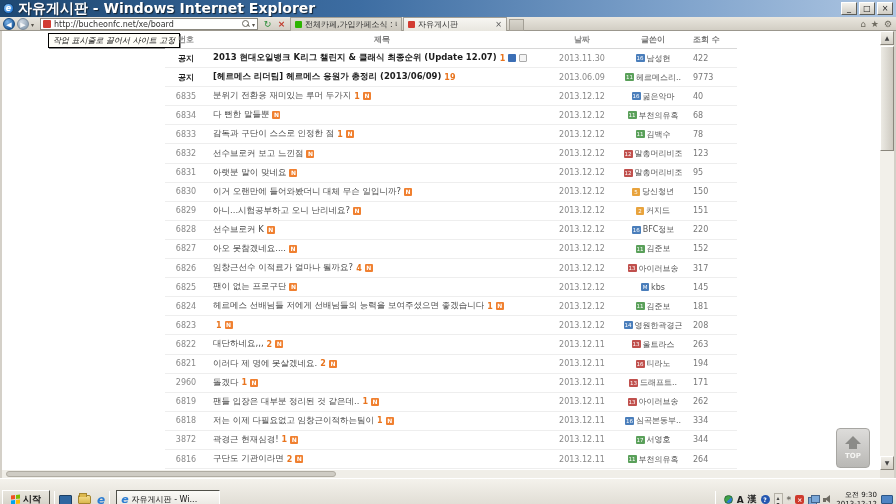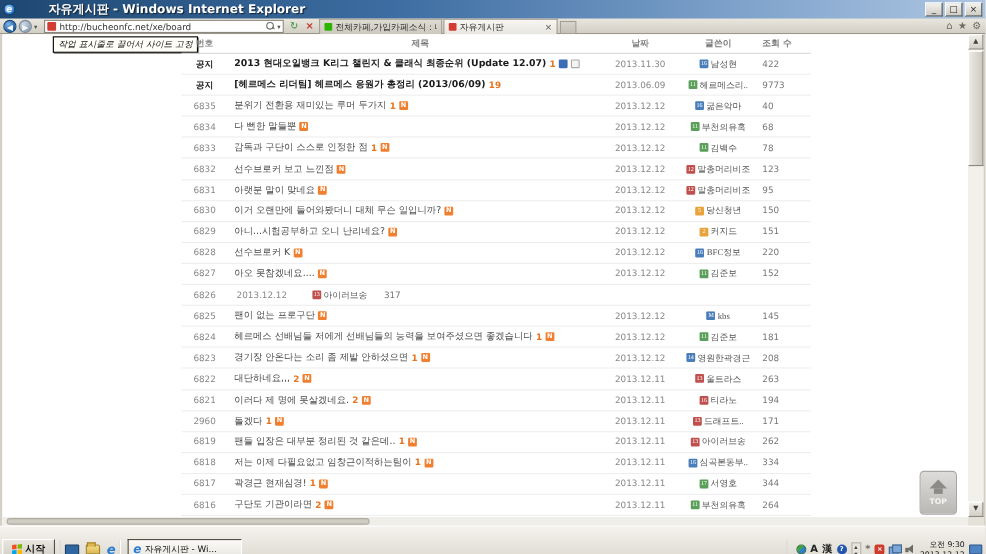--- a/index.html
+++ b/index.html
@@ -7,21 +7,21 @@
   body { font-family:"DejaVu Sans","Liberation Sans",sans-serif; background:#d6d2ca; position:relative; }
   .screen { position:absolute; left:0; top:0; width:896px; height:504px; }
 
   
   .titlebar { position:absolute; left:0; top:0; width:896px; height:17px;
     background:linear-gradient(90deg,#1e4872 0%,#3d6da2 40%,#7ea2cb 75%,#aec6e2 100%);
     display:flex; align-items:center; padding:0 3px; }
   .ie-ico { width:11px; height:11px; border-radius:50%; margin-right:4px;
     background:radial-gradient(circle at 35% 35%,#9fd4ff,#2e7ed4 70%); border:1px solid #14406e;
     color:#fff; font-size:8px; line-height:9px; text-align:center; font-style:italic; font-weight:bold; }
-  .win-title { color:#fff; font-size:11px; font-weight:bold; text-shadow:1px 1px 1px #123; white-space:nowrap;margin-left:26px; }
+  .win-title { color:#fff; font-size:14px; font-weight:bold; text-shadow:1px 1px 1px #123; white-space:nowrap; }
   .winbtns { margin-left:auto; display:flex; gap:2px; }
   .winbtn { width:16px; height:13px; background:linear-gradient(#f4f2ec,#cfccc4);
     border:1px solid; border-color:#fff #5f5f58 #5f5f58 #fff; font-size:8px; line-height:11px;
     text-align:center; color:#222; }
 
   
   .navbar { position:absolute; left:0; top:17px; width:896px; height:14px;
     background:linear-gradient(#e9e6de,#d2cec4); border-bottom:1px solid #9b978d; }
   .navbtn { position:absolute; top:1px; width:12px; height:12px; border-radius:50%;
     text-align:center; font-size:7px; line-height:12px; color:#fff; }
@@ -69,21 +69,21 @@
   .c-title { flex:1; display:flex; align-items:center; padding-left:6px; overflow:hidden; white-space:nowrap; }
   .t-link { font-size:8.5px; color:#4a4a4a; overflow:hidden; text-overflow:ellipsis; }
   .notice .c-no, .notice .t-link { font-weight:bold; color:#1c1c1c; }
   .t-count { color:#e8741e; font-weight:bold; margin-left:3px; }
   .t-new { width:8px; height:8px; background:#f08030; color:#fff; font-size:6px; font-weight:bold;
     line-height:8px; text-align:center; border-radius:1px; margin-left:3px; flex:0 0 auto; }
   .att { width:8px; height:8px; margin-left:3px; border-radius:1px; flex:0 0 auto; }
   .att-image { background:#3b6eb5; }
   .att-print { background:#f4f4f4; border:1px solid #aaa; }
   .c-date { width:62px; text-align:center; color:#888; flex:0 0 auto; }
-  .c-author { width:80px; display:flex; justify-content:center; align-items:center; gap:2px; flex:0 0 auto; overflow:hidden;font-family:Liberation Serif, serif; }
+  .c-author { width:80px; display:flex; justify-content:center; align-items:center; gap:2px; flex:0 0 auto; overflow:hidden; }
   .lvl { min-width:8px; height:8px; color:#fff; font-size:5.5px; line-height:8px; text-align:center;
     border-radius:1px; padding:0 1px; flex:0 0 auto; }
   .a-name { color:#555; white-space:nowrap; overflow:hidden; }
   .c-views { width:44px; text-align:left; color:#777; flex:0 0 auto; }
 
   
   .topbtn { position:absolute; right:24px; top:397px; width:34px; height:40px; border-radius:4px;
     background:linear-gradient(#dddcda,#b9b8b5); border:1px solid #a7a6a2; text-align:center; }
   .top-arrow { width:0; height:0; margin:7px auto 0; border-left:8px solid transparent;
     border-right:8px solid transparent; border-bottom:8px solid #8b8b88; }
@@ -340,20 +340,25 @@
             </div>
             <span class="c-date">2013.12.12</span>
             <div class="c-author">
               <span class="lvl" style="background: rgb(90, 160, 90);">11</span>
               <span class="a-name">김준보</span>
             </div>
             <span class="c-views">152</span>
           </div>
           <div class="row">
             <span class="c-no">6826</span>
+            <div class="c-title">
+              <span class="t-link">임창근선수 이적료가 얼마나 될까요?</span>
+              <span class="t-count">4</span>
+              <span class="t-new">N</span>
+            </div>
             <span class="c-date">2013.12.12</span>
             <div class="c-author">
               <span class="lvl" style="background: rgb(192, 80, 77);">13</span>
               <span class="a-name">아이러브송</span>
             </div>
             <span class="c-views">317</span>
           </div>
           <div class="row">
             <span class="c-no">6825</span>
             <div class="c-title">
@@ -377,21 +382,20 @@
             <span class="c-date">2013.12.12</span>
             <div class="c-author">
               <span class="lvl" style="background: rgb(90, 160, 90);">11</span>
               <span class="a-name">김준보</span>
             </div>
             <span class="c-views">181</span>
           </div>
           <div class="row">
             <span class="c-no">6823</span>
             <div class="c-title">
-              <span class="t-link">경기장 안온다는 소리 좀 제발 안하셨으면</span>
               <span class="t-count">1</span>
               <span class="t-new">N</span>
             </div>
             <span class="c-date">2013.12.12</span>
             <div class="c-author">
               <span class="lvl" style="background: rgb(74, 126, 187);">14</span>
               <span class="a-name">영원한곽경근</span>
             </div>
             <span class="c-views">208</span>
           </div>
@@ -459,21 +463,21 @@
               <span class="t-new">N</span>
             </div>
             <span class="c-date">2013.12.11</span>
             <div class="c-author">
               <span class="lvl" style="background: rgb(74, 126, 187);">16</span>
               <span class="a-name">심곡본동부..</span>
             </div>
             <span class="c-views">334</span>
           </div>
           <div class="row">
-            <span class="c-no">6817</span>
+            <span class="c-no">3872</span>
             <div class="c-title">
               <span class="t-link">곽경근 현재심경!</span>
               <span class="t-count">1</span>
               <span class="t-new">N</span>
             </div>
             <span class="c-date">2013.12.11</span>
             <div class="c-author">
               <span class="lvl" style="background: rgb(90, 160, 90);">17</span>
               <span class="a-name">서영호</span>
             </div>

